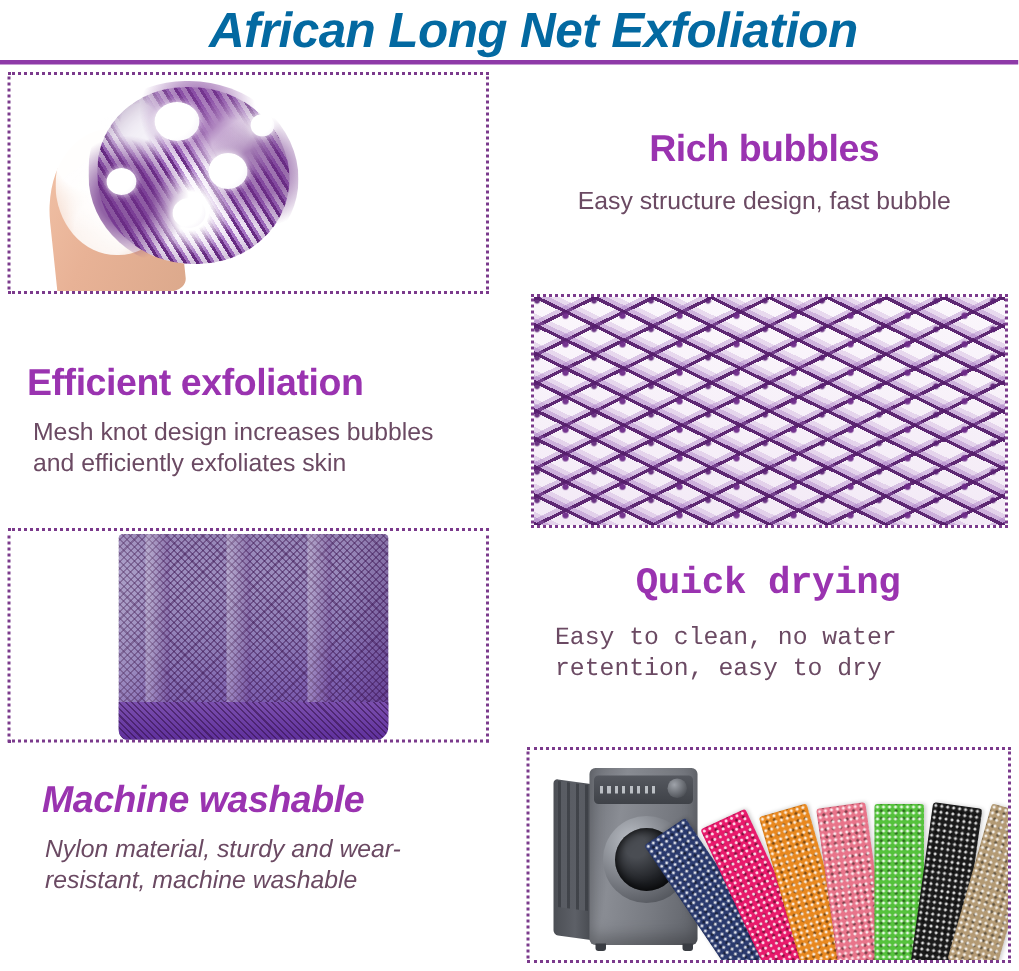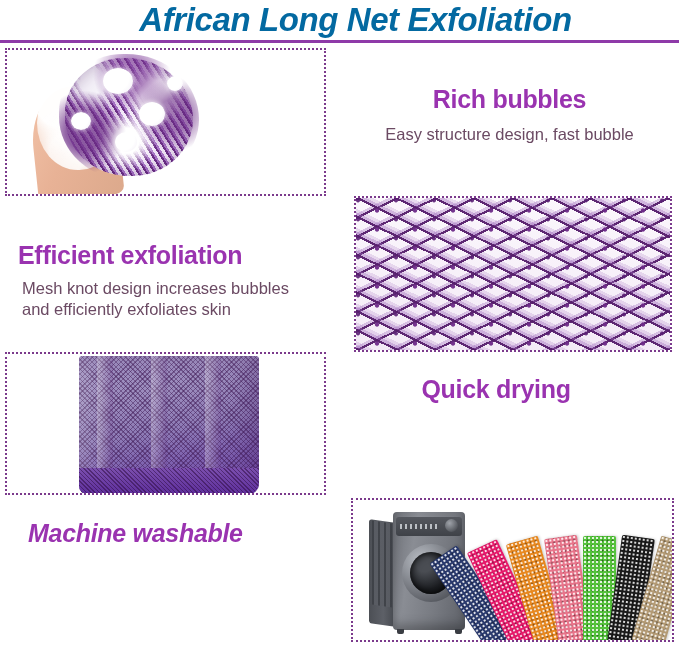--- a/index.html
+++ b/index.html
@@ -314,26 +314,28 @@
 
 <div class="panel" id="panel-cloth">
   <div class="cloth">
     <div class="cloth-fold" style="left:18px;"></div>
     <div class="cloth-fold" style="left:72px;"></div>
     <div class="cloth-fold" style="left:126px;"></div>
     <div class="cloth-hem"></div>
   </div>
 </div>
 
-<div class="textblock center" style="left:336px; top:374px; width:320px;">
+<div class="textblock center" style="left:352px; top:374px; width:320px;font-family:Liberation Mono, monospace;">
   <div class="heading">Quick drying</div>
+  <div class="body left" style="margin-top:10px; margin-left:18px; width:292px;">Easy to clean, no water retention, easy to dry</div>
 </div>
 
 <div class="textblock left" style="left:28px; top:518px; width:300px;font-style:italic;">
   <div class="heading">Machine washable</div>
+  <div class="body" style="margin-top:8px; margin-left:2px; width:288px;">Nylon material, sturdy and wear-resistant, machine washable</div>
 </div>
 
 <div class="panel" id="panel-washer">
 
   <div class="washer">
     <div class="washer-side"></div>
     <div class="washer-side-ribs"></div>
     <div class="washer-body"></div>
     <div class="washer-panel"></div>
     <div class="washer-leds"></div>

